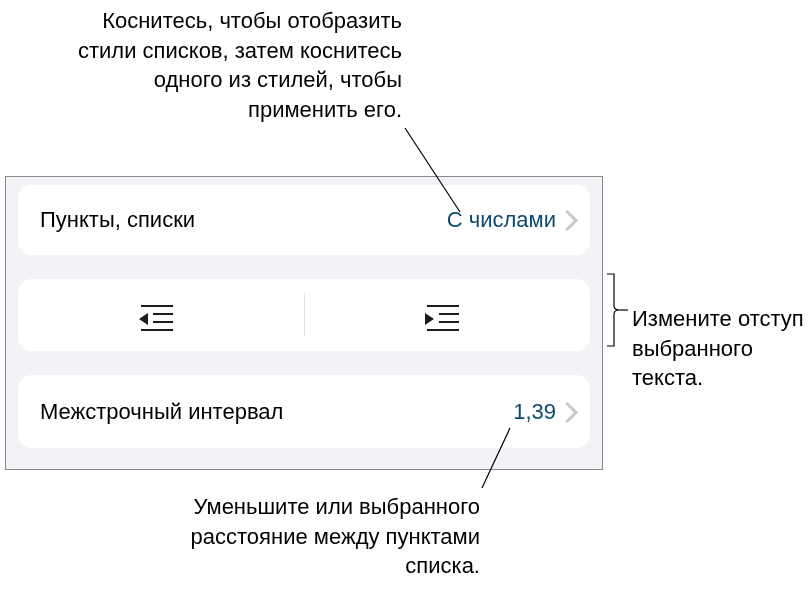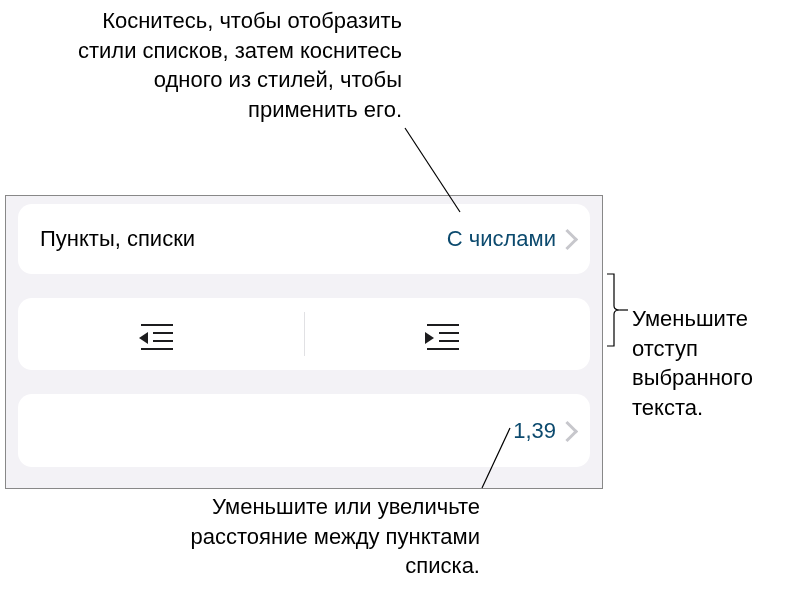--- a/index.html
+++ b/index.html
@@ -20,21 +20,20 @@
   .panel {
     position: absolute;
     left: 5px;
     top: 176px;
     width: 598px;
     height: 294px;
     border: 1px solid #888;
     background: #f3f2f6;
     padding: 8px 12px 0 12px;
     overflow: hidden;
-    margin-top: 19px;
   }
 
   .row {
     background: #fff;
     border-radius: 14px;
     height: 70px;
     margin-bottom: 24px;
     display: flex;
     align-items: center;
     padding: 0 16px 0 22px;
@@ -119,23 +118,23 @@
   }
   .bracket svg path { stroke: #000; stroke-width: 1.2; fill: none; }
 </style>
 </head>
 <body>
 
 <div class="stage">
 
   <div class="callout callout-top">Коснитесь, чтобы отобразить стили списков, затем коснитесь одного из стилей, чтобы применить его.</div>
 
-  <div class="callout callout-right">Уменьшите отступ выбранного текста.</div>
+  <div class="callout callout-right">Измените отступ выбранного текста.</div>
 
-  <div class="callout callout-bottom">Уменьшите или увеличьте расстояние между пунктами списка.</div>
+  <div class="callout callout-bottom">Уменьшите или выбранного расстояние между пунктами списка.</div>
 
   <div class="panel">
 
     <div class="row">
       <span class="row-label">Пункты, списки</span>
       <span class="row-spacer"></span>
       <span class="row-value">С числами</span>
       <span class="chev"></span>
     </div>
 
@@ -154,20 +153,21 @@
           <span class="indent-line l1"></span>
           <span class="indent-line l2"></span>
           <span class="indent-line l3"></span>
           <span class="indent-line l4"></span>
           <span class="tri"></span>
         </span>
       </div>
     </div>
 
     <div class="row">
+      <span class="row-label">Межстрочный интервал</span>
       <span class="row-spacer"></span>
       <span class="row-value">1,39</span>
       <span class="chev"></span>
     </div>
 
   </div>
 
   <svg class="line-svg" style="left:0;top:0" width="812" height="601">
     <line x1="405" y1="128" x2="460" y2="212"></line>
   </svg>

